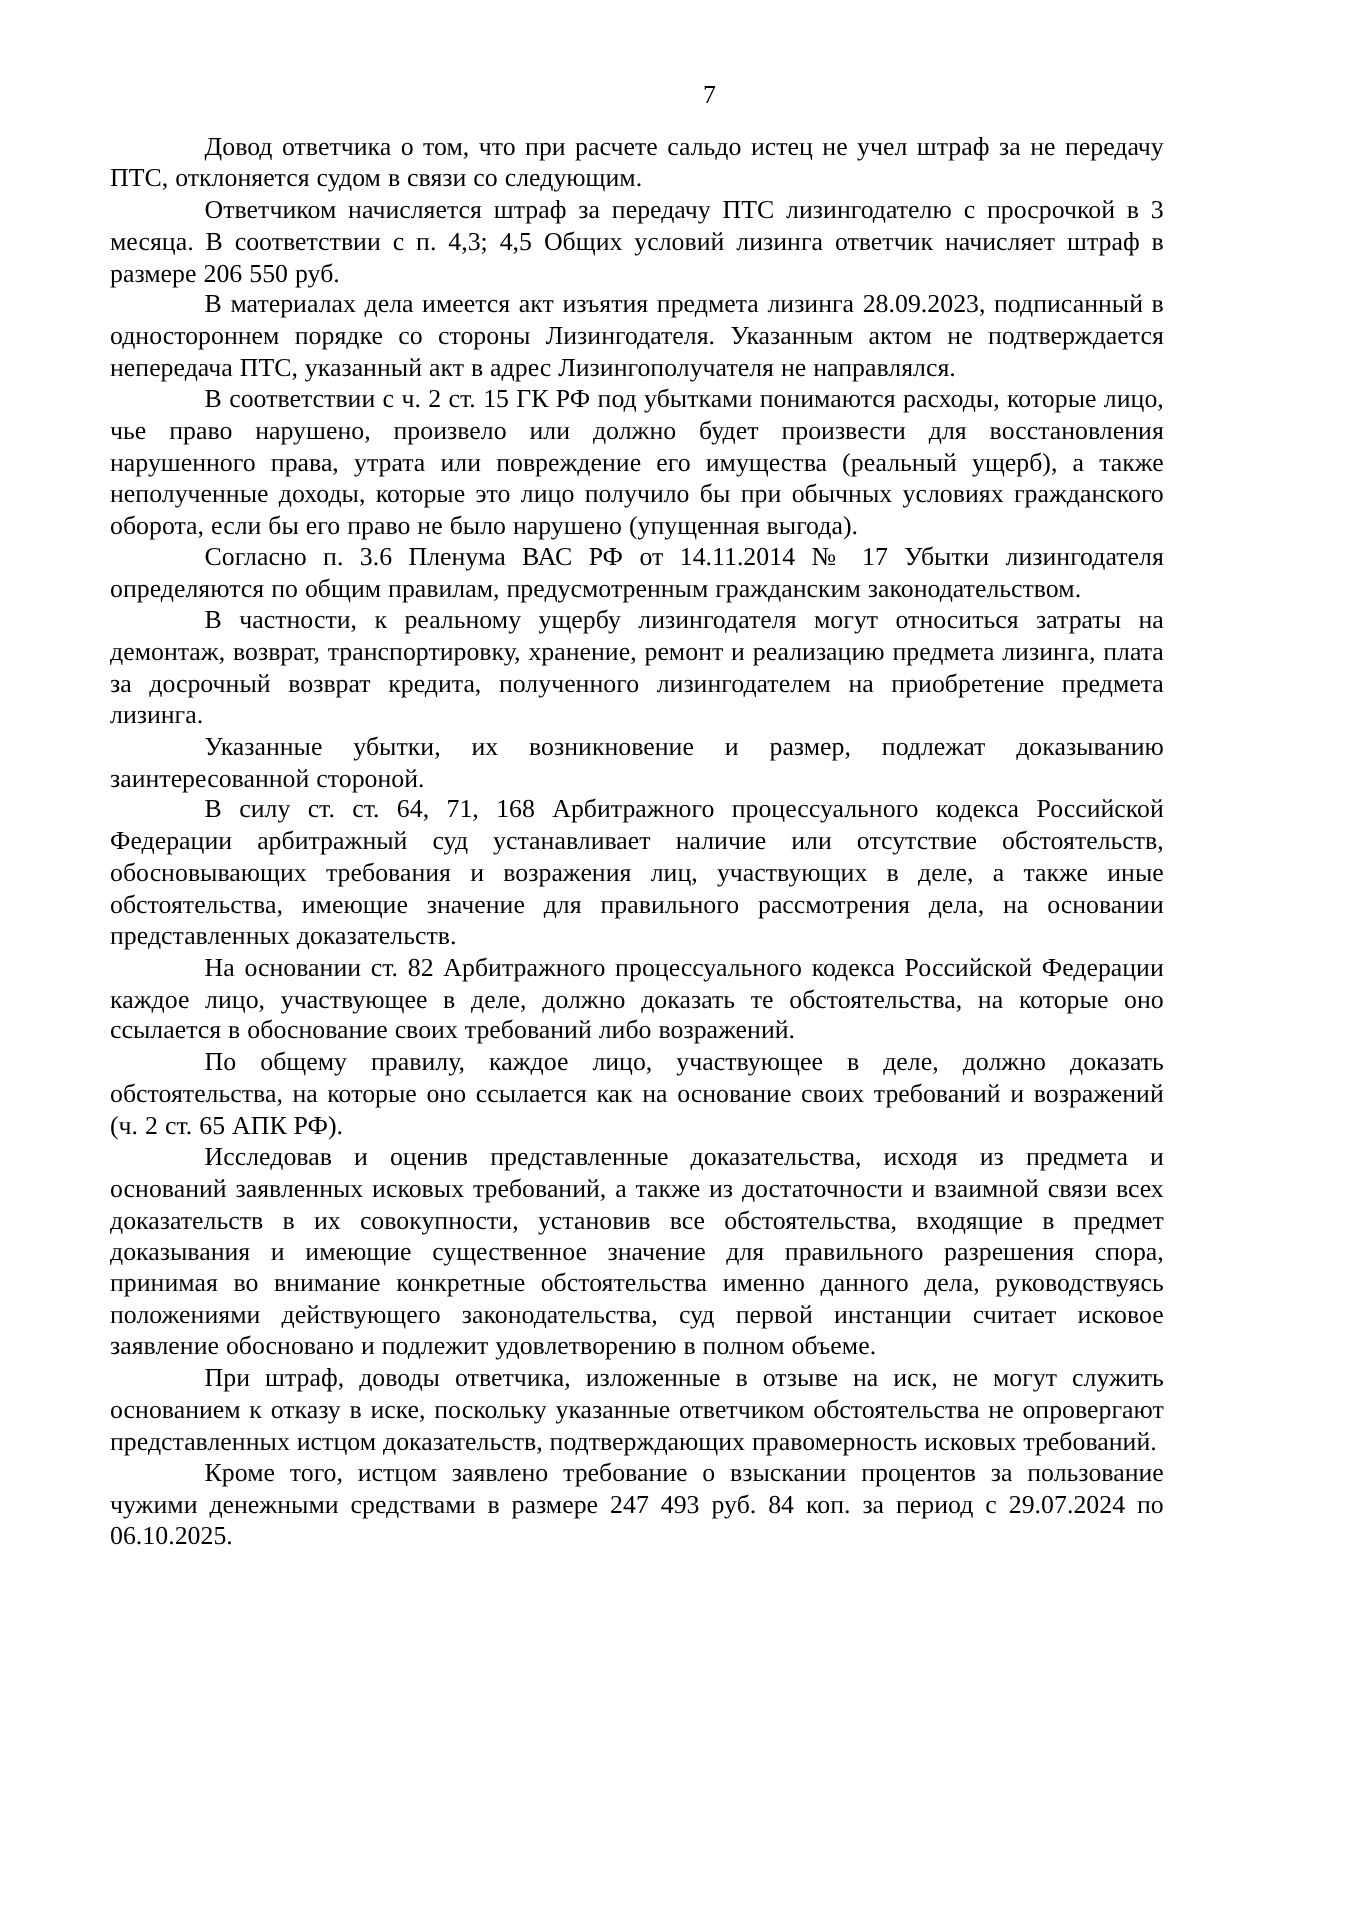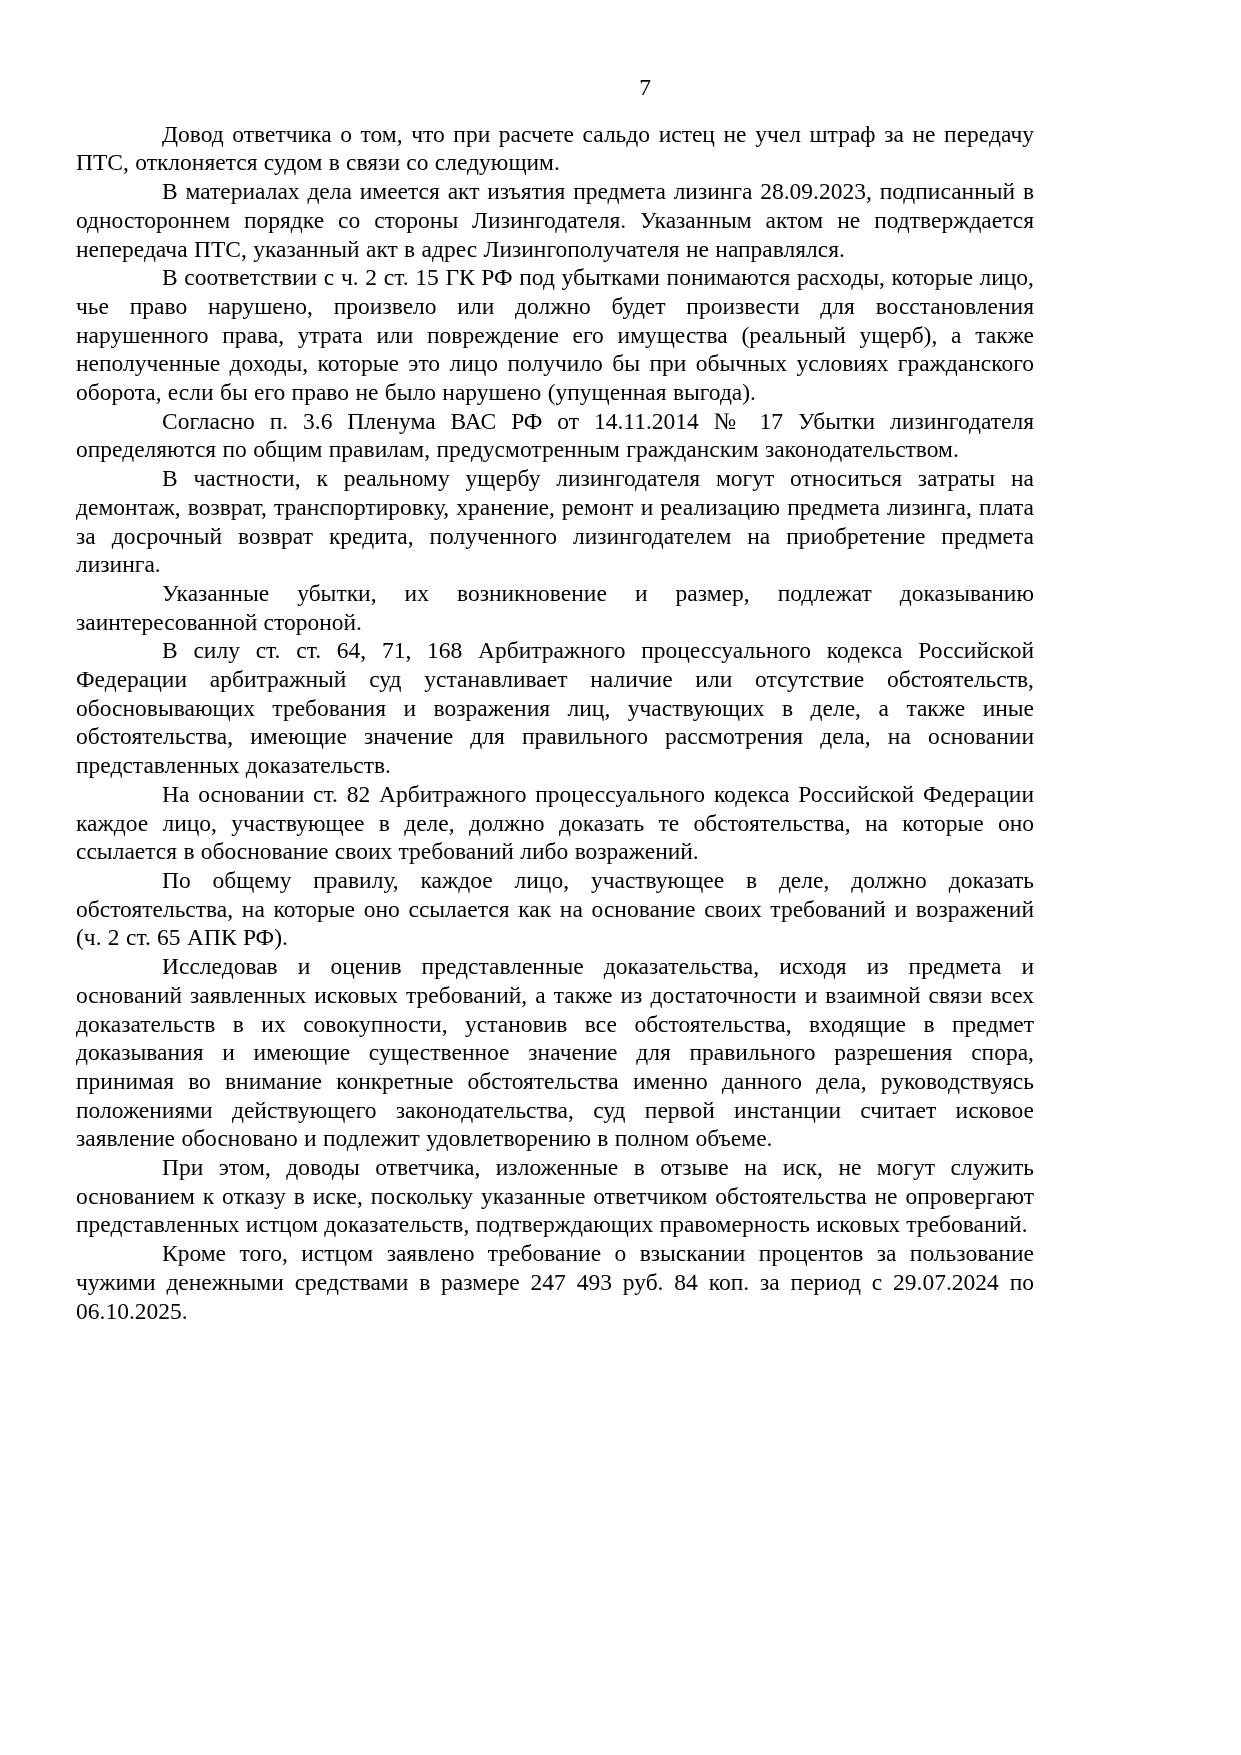--- a/index.html
+++ b/index.html
@@ -22,21 +22,21 @@
     background: #ffffff;
   }
   .page-number {
     margin: 73px 0 0 166px;
     width: 958px;
     text-align: center;
     font-size: 23.5px;
     line-height: 28.7px;
   }
   .content {
-    margin: 18px 0 0 76px;
+    margin: 18px 0 0 100px;
     width: 958px;
     font-size: 23.5px;
     line-height: 28.7px;
     text-align: justify;
     text-justify: inter-word;
     hyphens: none;
     -webkit-hyphens: none;
     word-spacing: 0.02em;
   }
   .content p {
@@ -46,25 +46,26 @@
   }
 </style>
 </head>
 <body>
 
 <div class="sheet">
   <div class="page-number">7</div>
 
   <main class="content">
     <p>Довод ответчика о том, что при расчете сальдо истец не учел штраф за не передачу ПТС, отклоняется судом в связи со следующим.</p>
+    <p>Ответчиком начисляется штраф за передачу ПТС лизингодателю с просрочкой в 3 месяца. В соответствии с п. 4,3; 4,5 Общих условий лизинга ответчик начисляет штраф в размере 206 550 руб.</p>
     <p>В материалах дела имеется акт изъятия предмета лизинга 28.09.2023, подписанный в одностороннем порядке со стороны Лизингодателя. Указанным актом не подтверждается непередача ПТС, указанный акт в адрес Лизингополучателя не направлялся.</p>
     <p>В соответствии с ч. 2 ст. 15 ГК РФ под убытками понимаются расходы, которые лицо, чье право нарушено, произвело или должно будет произвести для восстановления нарушенного права, утрата или повреждение его имущества (реальный ущерб), а также неполученные доходы, которые это лицо получило бы при обычных условиях гражданского оборота, если бы его право не было нарушено (упущенная выгода).</p>
     <p>Согласно п. 3.6 Пленума ВАС РФ от 14.11.2014 № 17 Убытки лизингодателя определяются по общим правилам, предусмотренным гражданским законодательством.</p>
     <p>В частности, к реальному ущербу лизингодателя могут относиться затраты на демонтаж, возврат, транспортировку, хранение, ремонт и реализацию предмета лизинга, плата за досрочный возврат кредита, полученного лизингодателем на приобретение предмета лизинга.</p>
     <p>Указанные убытки, их возникновение и размер, подлежат доказыванию заинтересованной стороной.</p>
     <p>В силу ст. ст. 64, 71, 168 Арбитражного процессуального кодекса Российской Федерации арбитражный суд устанавливает наличие или отсутствие обстоятельств, обосновывающих требования и возражения лиц, участвующих в деле, а также иные обстоятельства, имеющие значение для правильного рассмотрения дела, на основании представленных доказательств.</p>
     <p>На основании ст. 82 Арбитражного процессуального кодекса Российской Федерации каждое лицо, участвующее в деле, должно доказать те обстоятельства, на которые оно ссылается в обоснование своих требований либо возражений.</p>
     <p>По общему правилу, каждое лицо, участвующее в деле, должно доказать обстоятельства, на которые оно ссылается как на основание своих требований и возражений (ч. 2 ст. 65 АПК РФ).</p>
     <p>Исследовав и оценив представленные доказательства, исходя из предмета и оснований заявленных исковых требований, а также из достаточности и взаимной связи всех доказательств в их совокупности, установив все обстоятельства, входящие в предмет доказывания и имеющие существенное значение для правильного разрешения спора, принимая во внимание конкретные обстоятельства именно данного дела, руководствуясь положениями действующего законодательства, суд первой инстанции считает исковое заявление обосновано и подлежит удовлетворению в полном объеме.</p>
-    <p>При этом, доводы ответчика, изложенные в отзыве на иск, не могут служить основанием к отказу в иске, поскольку указанные ответчиком обстоятельства не опровергают представленных истцом доказательств, подтверждающих правомерность исковых требований.</p>
+    <p>При штраф, доводы ответчика, изложенные в отзыве на иск, не могут служить основанием к отказу в иске, поскольку указанные ответчиком обстоятельства не опровергают представленных истцом доказательств, подтверждающих правомерность исковых требований.</p>
     <p>Кроме того, истцом заявлено требование о взыскании процентов за пользование чужими денежными средствами в размере 247 493 руб. 84 коп. за период с 29.07.2024 по 06.10.2025.</p>
   </main>
 </div>
 
 </body></html>

